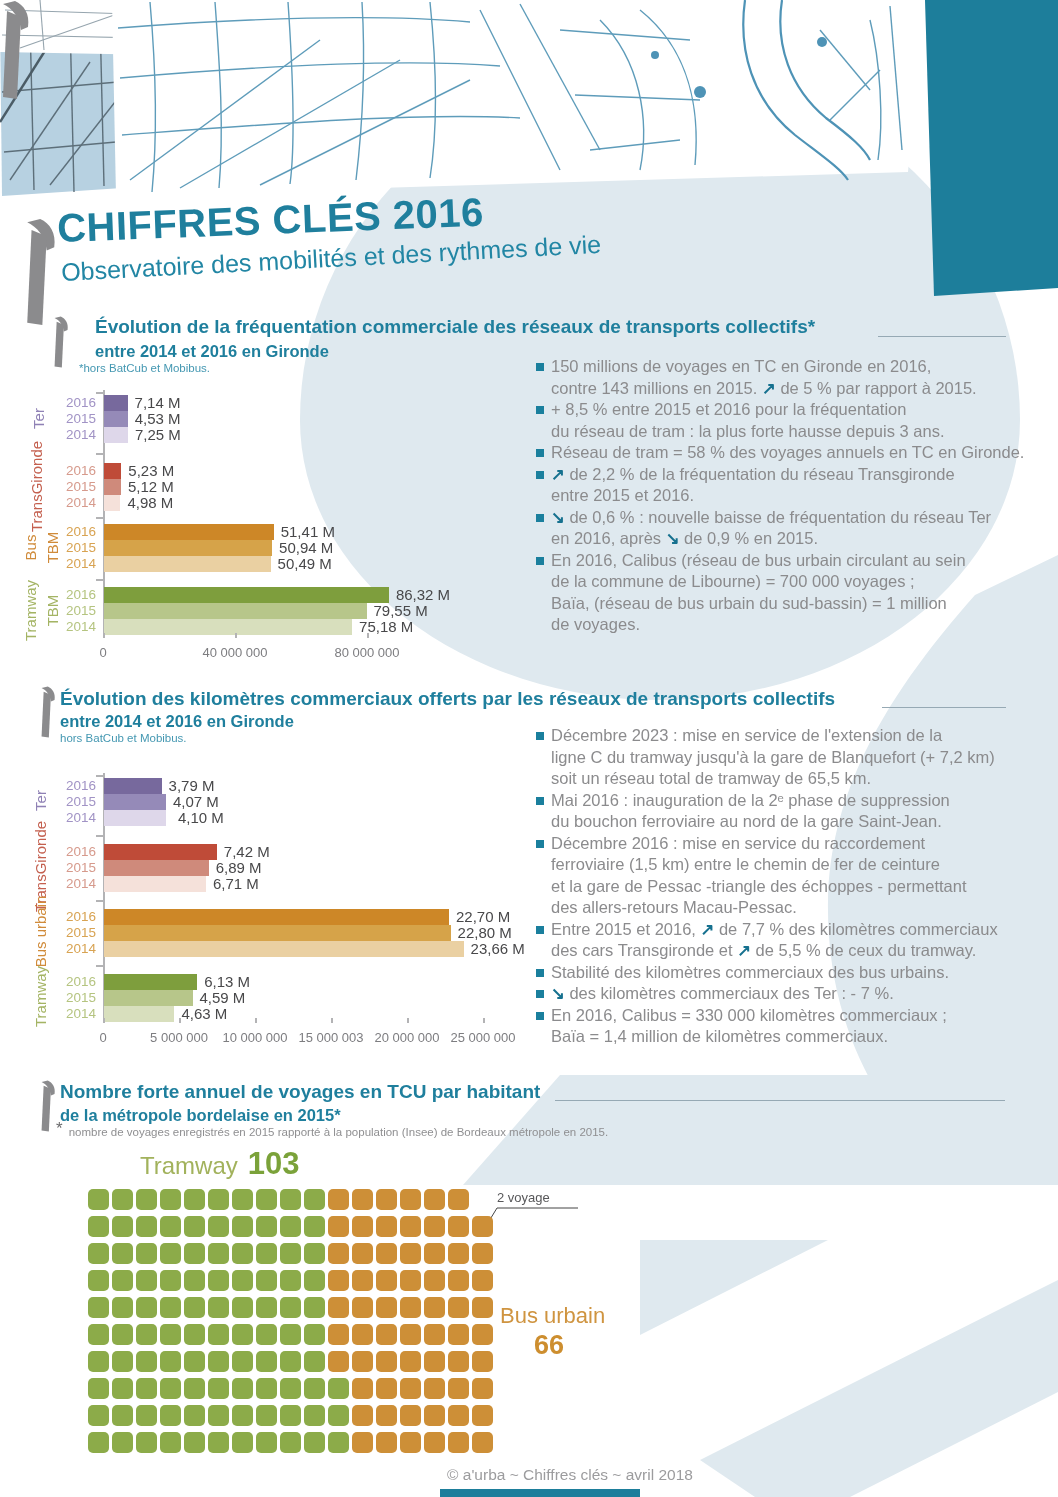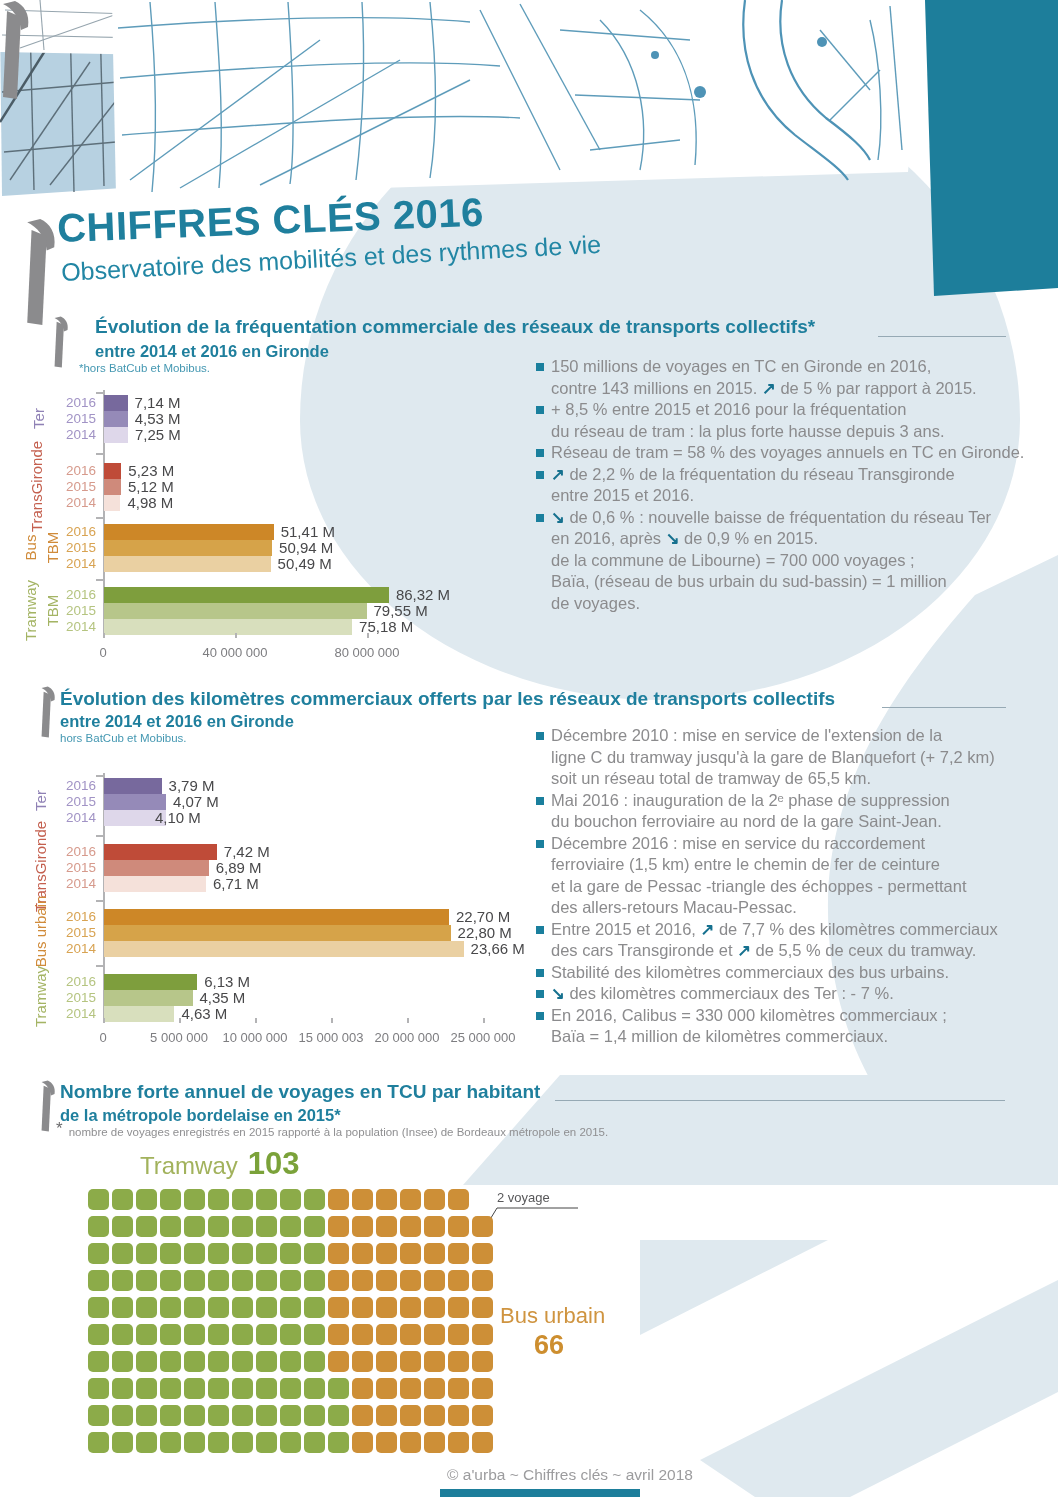--- a/index.html
+++ b/index.html
@@ -244,20 +244,24 @@
       <div class="bline cont">
         <span>entre 2015 et 2016.</span>
       </div>
       <div class="bline ">
         <span class="bsq"></span>
         <span><span class="arr">↘</span> de 0,6 % : nouvelle baisse de fréquentation du réseau Ter</span>
       </div>
       <div class="bline cont">
         <span>en 2016, après <span class="arr">↘</span> de 0,9 % en 2015.</span>
       </div>
+      <div class="bline ">
+        <span class="bsq"></span>
+        <span>En 2016, Calibus (réseau de bus urbain circulant au sein</span>
+      </div>
       <div class="bline cont">
         <span>de la commune de Libourne) = 700 000 voyages ;</span>
       </div>
       <div class="bline cont">
         <span>Baïa, (réseau de bus urbain du sud-bassin) = 1 million</span>
       </div>
       <div class="bline cont">
         <span>de voyages.</span>
       </div>
     </div>
@@ -273,21 +277,21 @@
       <div class="dash" style="left:96px;top:127px"></div>
       <div class="dash" style="left:96px;top:192px"></div>
       <div class="ylab" style="top:5px;color:#a193c5">2016</div>
       <div class="bar" style="left:104px;top:5px;width:57.6px;background:#77699d"></div>
       <div class="vlab" style="left:168.6px;top:5px">3,79 M</div>
       <div class="ylab" style="top:21px;color:#a193c5">2015</div>
       <div class="bar" style="left:104px;top:21px;width:61.9px;background:#958ab8"></div>
       <div class="vlab" style="left:172.9px;top:21px">4,07 M</div>
       <div class="ylab" style="top:37px;color:#a193c5">2014</div>
       <div class="bar" style="left:104px;top:37px;width:62.3px;background:#ded7ea"></div>
-      <div class="vlab" style="left:155px;top:37px">4,10 M</div>
+      <div class="vlab" style="left:178px;top:37px">4,10 M</div>
       <div class="cat" style="left:-40px;top:19px;color:#8f81b5">Ter</div>
       <div class="ylab" style="top:71px;color:#d69a8c">2016</div>
       <div class="bar" style="left:104px;top:71px;width:112.8px;background:#bf4b38"></div>
       <div class="vlab" style="left:223.8px;top:71px">7,42 M</div>
       <div class="ylab" style="top:87px;color:#d69a8c">2015</div>
       <div class="bar" style="left:104px;top:87px;width:104.7px;background:#cf8a7b"></div>
       <div class="vlab" style="left:215.7px;top:87px">6,89 M</div>
       <div class="ylab" style="top:103px;color:#d69a8c">2014</div>
       <div class="bar" style="left:104px;top:103px;width:102.0px;background:#f5e1da"></div>
       <div class="vlab" style="left:213.0px;top:103px">6,71 M</div>
@@ -300,42 +304,42 @@
       <div class="vlab" style="left:457.6px;top:152px">22,80 M</div>
       <div class="ylab" style="top:168px;color:#d8a352">2014</div>
       <div class="bar" style="left:104px;top:168px;width:359.6px;background:#ead0a2"></div>
       <div class="vlab" style="left:470.6px;top:168px">23,66 M</div>
       <div class="cat" style="left:-40px;top:150px;color:#d08b3a">Bus urbain</div>
       <div class="ylab" style="top:201px;color:#b5c480">2016</div>
       <div class="bar" style="left:104px;top:201px;width:93.2px;background:#7e9e3d"></div>
       <div class="vlab" style="left:204.2px;top:201px">6,13 M</div>
       <div class="ylab" style="top:217px;color:#b5c480">2015</div>
       <div class="bar" style="left:104px;top:217px;width:88.5px;background:#b7c68a"></div>
-      <div class="vlab" style="left:199.5px;top:217px">4,35 M</div>
+      <div class="vlab" style="left:199.5px;top:217px">4,59 M</div>
       <div class="ylab" style="top:233px;color:#b5c480">2014</div>
       <div class="bar" style="left:104px;top:233px;width:70.4px;background:#d8dfbd"></div>
       <div class="vlab" style="left:181.4px;top:233px">4,63 M</div>
       <div class="cat" style="left:-40px;top:215px;color:#a4b464">Tramway</div>
       <div class="xtickline" style="left:103.0px;top:245px"></div>
       <div class="xticklab" style="left:43.0px;top:257px">0</div>
       <div class="xtickline" style="left:179.0px;top:245px"></div>
       <div class="xticklab" style="left:119.0px;top:257px">5 000 000</div>
       <div class="xtickline" style="left:255.0px;top:245px"></div>
       <div class="xticklab" style="left:195.0px;top:257px">10 000 000</div>
       <div class="xtickline" style="left:331.0px;top:245px"></div>
       <div class="xticklab" style="left:271.0px;top:257px">15 000 003</div>
       <div class="xtickline" style="left:407.0px;top:245px"></div>
       <div class="xticklab" style="left:347.0px;top:257px">20 000 000</div>
       <div class="xtickline" style="left:483.0px;top:245px"></div>
       <div class="xticklab" style="left:423.0px;top:257px">25 000 000</div>
     </div>
   <div id="bullets2" class="bullets" style="left:536px;top:725px">
       <div class="bline ">
         <span class="bsq"></span>
-        <span>Décembre 2010 : mise en service de l'extension de la</span>
+        <span>Décembre 2023 : mise en service de l'extension de la</span>
       </div>
       <div class="bline cont">
         <span>ligne C du tramway jusqu'à la gare de Blanquefort (+ 7,2 km)</span>
       </div>
       <div class="bline cont">
         <span>soit un réseau total de tramway de 65,5 km.</span>
       </div>
       <div class="bline ">
         <span class="bsq"></span>
         <span>Mai 2016 : inauguration de la 2ᵉ phase de suppression</span>

